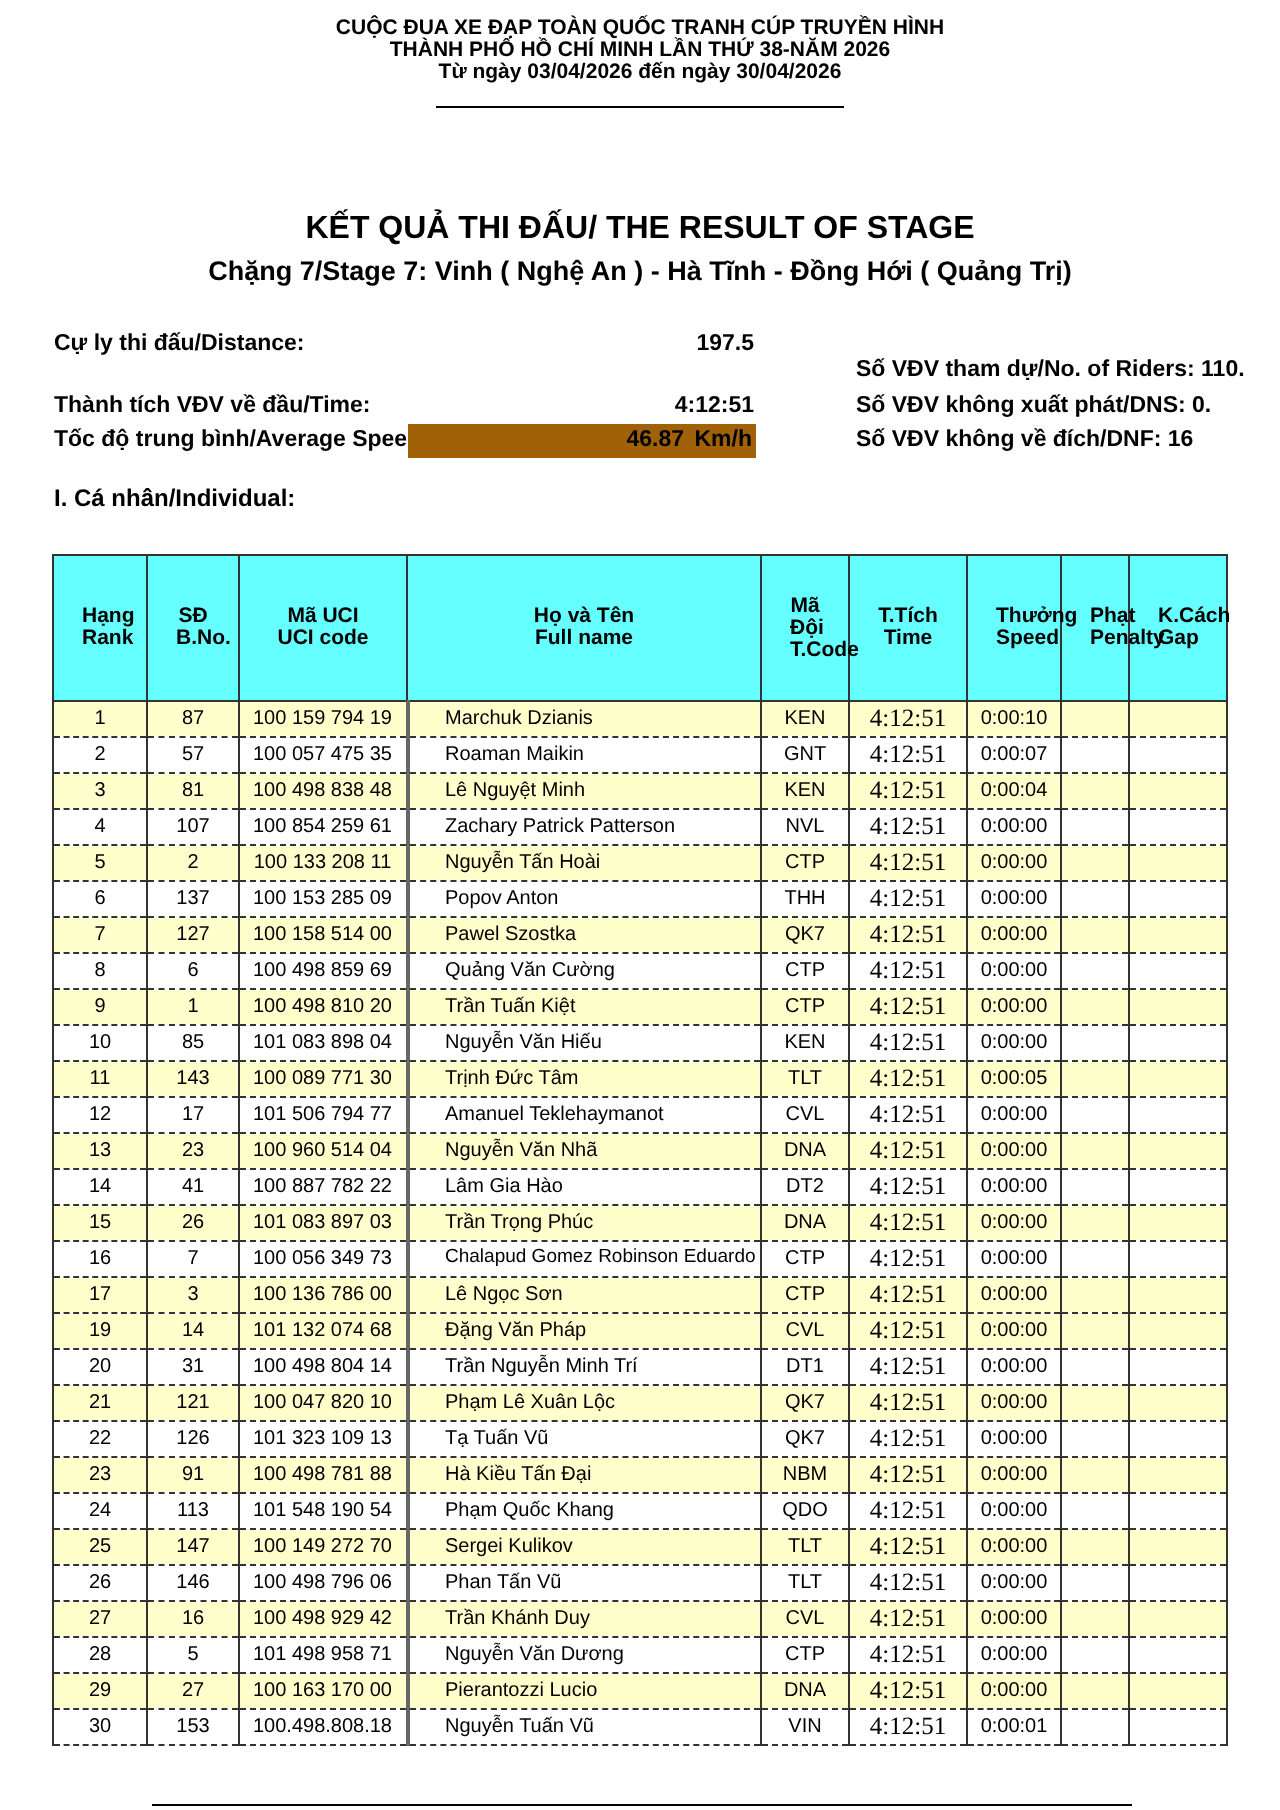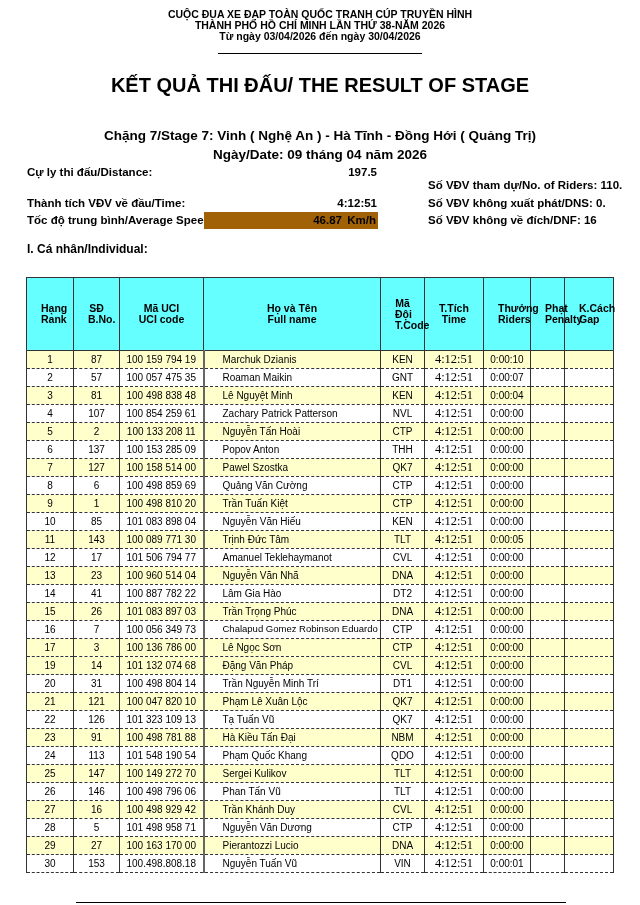--- a/index.html
+++ b/index.html
@@ -1,21 +1,21 @@
 <!DOCTYPE html>
 <html><head>
 <meta charset="utf-8">
 <style>
   html, body { margin: 0; padding: 0; background: #ffffff; }
   body { width: 640px; height: 905px; position: relative; overflow: hidden;
          font-family: "Liberation Sans", sans-serif; color: #000; }
   .hdr { position: absolute; left: 0; width: 640px; text-align: center; font-weight: bold; }
   .hdr1 { top: 9px; font-size: 10.5px; line-height: 11px; }
   .hdr-line { position: absolute; top: 53px; left: 218px; width: 204px; border-top: 1px solid #000; }
-  .title { top: 74px; font-size: 20px; }
+  .title { top: 106px; font-size: 16px; }
   .subtitle { top: 126px; font-size: 13.5px; line-height: 19px; }
   .info { position: absolute; font-size: 11.5px; font-weight: bold; }
   .info-row { position: absolute; left: 27px; width: 352px; height: 17px; line-height: 17px; }
   .info-row .lbl { position: absolute; left: 0; }
   .info-row .val { position: absolute; right: 2px; }
   .speed-box { position: absolute; left: 204px; width: 174px; height: 17px; background: #a16207; }
   .speed-box .num { position: absolute; right: 36px; }
   .speed-box .unit { position: absolute; right: 2px; }
   .right-info { position: absolute; left: 428px; font-size: 11.5px; font-weight: bold; line-height: 17px; }
   .section { position: absolute; left: 27px; top: 242px; font-size: 12px; font-weight: bold; }
@@ -39,21 +39,20 @@
 <div class="hdr hdr1">
   <div>CUỘC ĐUA XE ĐẠP TOÀN QUỐC TRANH CÚP TRUYỀN HÌNH</div>
   <div>THÀNH PHỐ HỒ CHÍ MINH LẦN THỨ 38-NĂM 2026</div>
   <div>Từ ngày 03/04/2026 đến ngày 30/04/2026</div>
 </div>
 <div class="hdr-line"></div>
 
 <div class="hdr title">KẾT QUẢ THI ĐẤU/ THE RESULT OF STAGE</div>
 <div class="hdr subtitle">
   <div>Chặng 7/Stage 7:  Vinh ( Nghệ An ) - Hà Tĩnh - Đồng Hới ( Quảng Trị)</div>
-  <div>Ngày/Date: 09 tháng 04 năm 2026</div>
 </div>
 
 <div class="info">
   <div class="info-row" style="top:164px">
     <span class="lbl">Cự ly thi đấu/Distance:</span>
     <span class="val">197.5</span>
   </div>
   <div class="info-row" style="top:195px">
     <span class="lbl">Thành tích VĐV về đầu/Time:</span>
     <span class="val">4:12:51</span>
@@ -106,21 +105,21 @@
       <th>
           <div>Mã Đội</div>
           <div>T.Code</div>
         </th>
       <th>
           <div>T.Tích</div>
           <div>Time</div>
         </th>
       <th>
           <div>Thưởng</div>
-          <div>Riders</div>
+          <div>Speed</div>
         </th>
       <th>
           <div>Phạt</div>
           <div>Penalty</div>
         </th>
       <th>
           <div>K.Cách</div>
           <div>Gap</div>
         </th>
     </tr>

